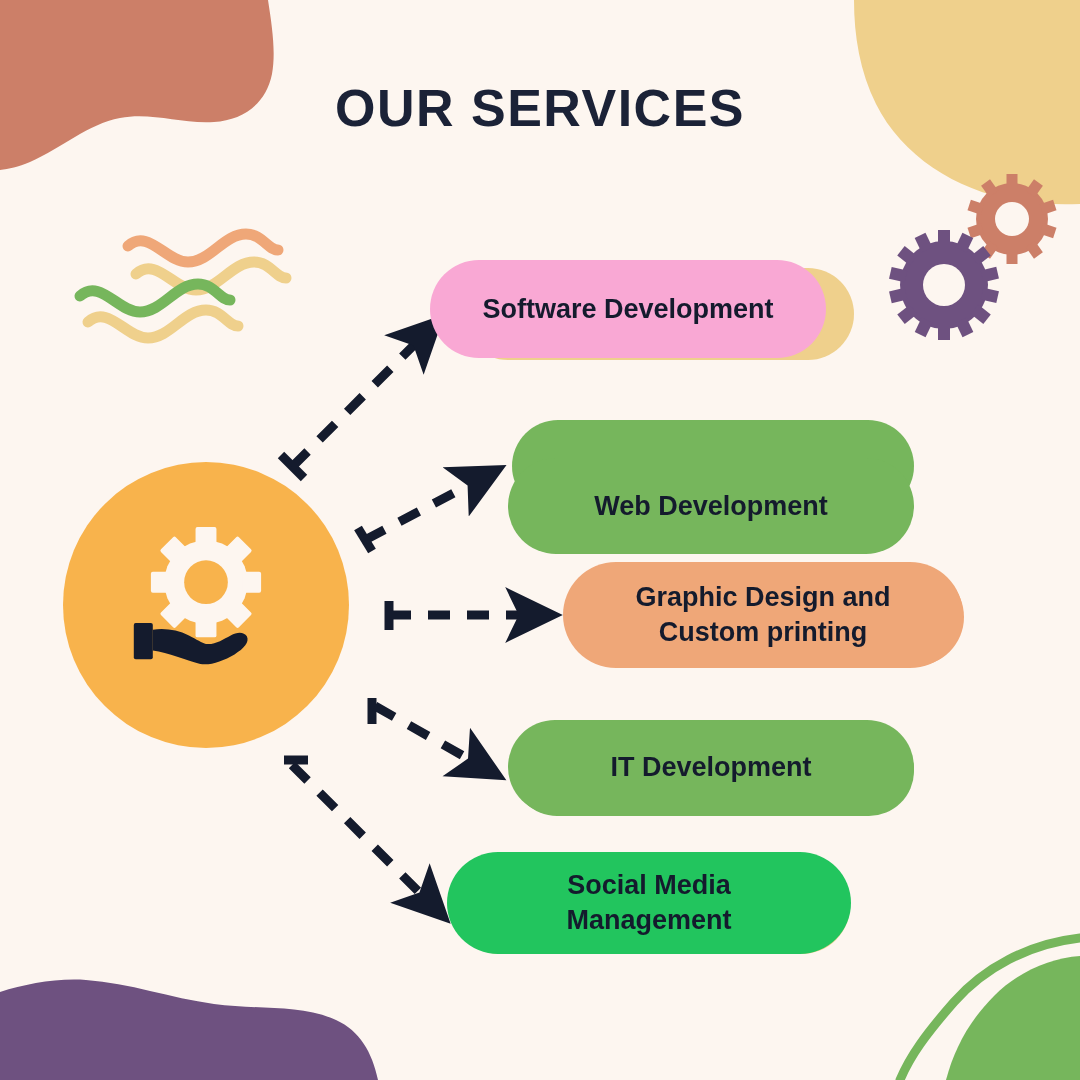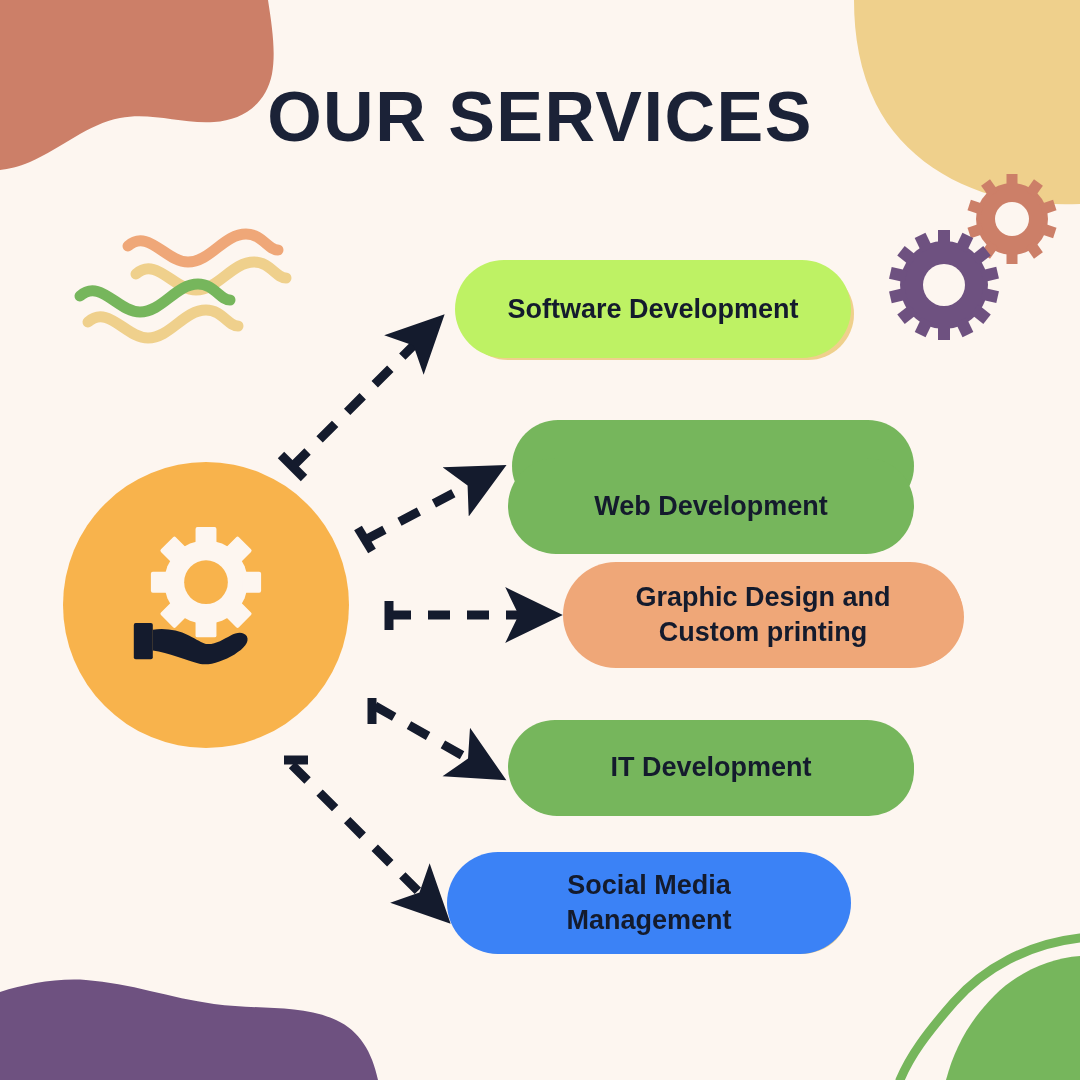--- a/index.html
+++ b/index.html
@@ -31,21 +31,21 @@
   }
 
   
   #title {
     position: absolute;
     left: 0;
     top: 82px;
     width: 1080px;
     text-align: center;
     font-family: "Liberation Sans", sans-serif;
-    font-size: 70px;
+    font-size: 52px;
     font-weight: bold;
     letter-spacing: 1.5px;
     color: #1B2237;
     line-height: 1;
     white-space: nowrap;
   }
 
   
   #hub {
     position: absolute;
@@ -229,35 +229,35 @@
                  C90,136 96,140 100,141
                  C110,142 118,136 126,132
                  C133,128 140,128 143,133
                  C146,139 140,146 130,152
                  C118,159 104,164 94,162
                  C80,159 60,150 44,148 Z"></path>
       </g>
     </svg>
   </div>
 
-  <div class="pill" style="left:455px; top:260px; width:396px; height:98px; background:#bef264;">
+  <div class="pill" style="left:430px; top:260px; width:396px; height:98px; background:#f9a8d4;">
     <span class="pill-text">Software Development</span>
   </div>
 
   <div class="pill" style="left:508px; top:414px; width:406px; height:96px; background:#76B65C;margin-top:44px;">
     <span class="pill-text">Web Development</span>
   </div>
 
   <div class="pill" style="left:563px; top:562px; width:400px; height:106px; background:#EFA778;">
     <span class="pill-text">Graphic Design and
 Custom printing</span>
   </div>
 
   <div class="pill" style="left:508px; top:720px; width:406px; height:94px; background:#76B65C;">
     <span class="pill-text">IT Development</span>
   </div>
 
-  <div class="pill" style="left:447px; top:852px; width:404px; height:102px; background:#3b82f6;">
+  <div class="pill" style="left:447px; top:852px; width:404px; height:102px; background:#22c55e;">
     <span class="pill-text">Social Media
 Management</span>
   </div>
 
 </div>
 
 </body></html>

